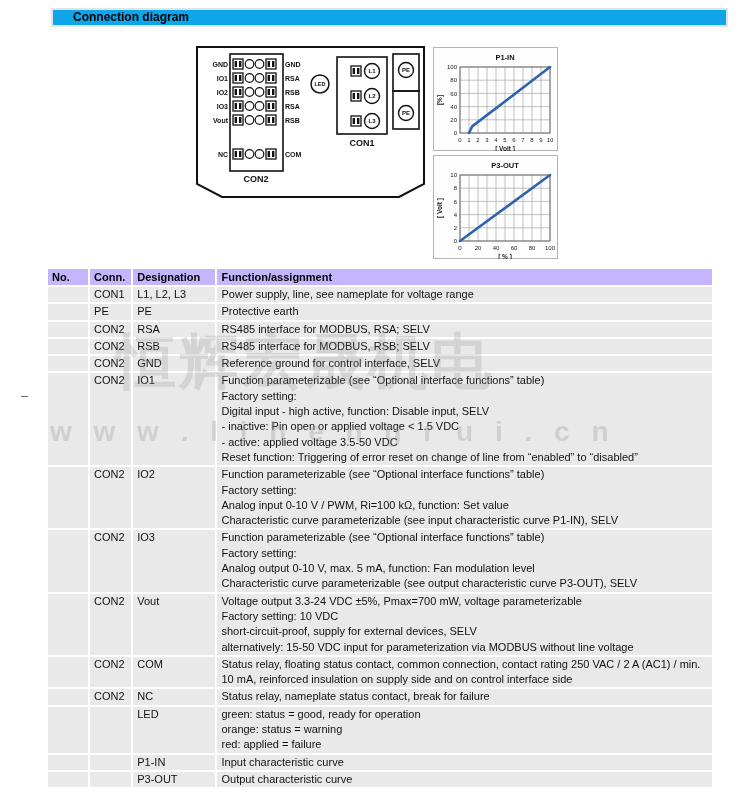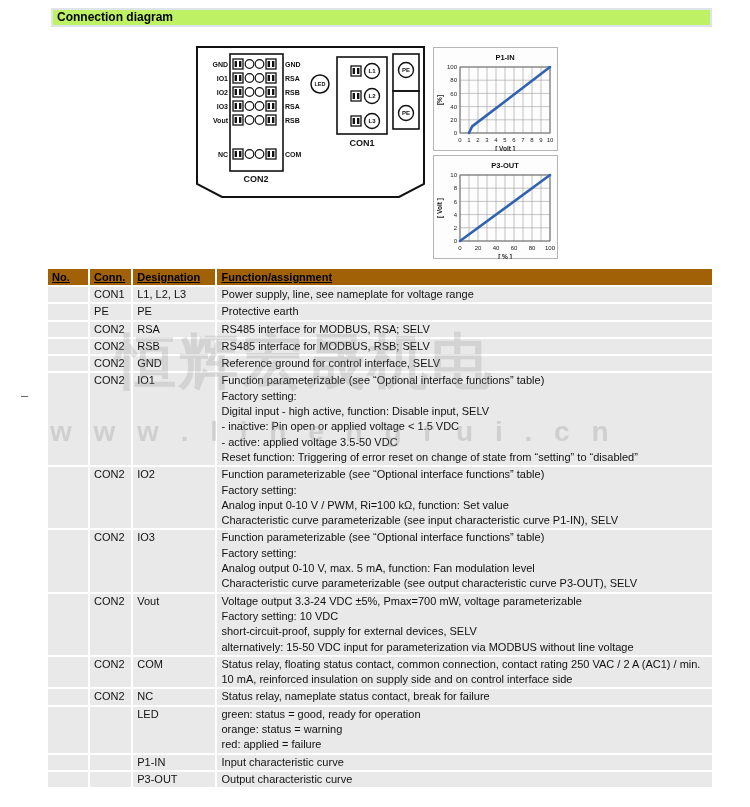--- a/index.html
+++ b/index.html
@@ -1,40 +1,40 @@
 <!DOCTYPE html>
 <html><head>
 <meta charset="utf-8">
 <style>
   html,body{margin:0;padding:0;background:#ffffff;overflow:hidden;}
   body{width:750px;height:807px;position:relative;font-family:"Liberation Sans",sans-serif;color:#111;}
 
   .header-bar{
     position:absolute;left:51px;top:8px;width:653px;height:15px;
-    background:#bef264;border:2px solid #dde4ea;
-    font-size:12px;font-weight:bold;line-height:15px;padding-left:4px;color:#000;
+    background:#0ea5e9;border:2px solid #dde4ea;
+    font-size:12px;font-weight:bold;line-height:15px;padding-left:20px;color:#000;
   }
 
   .margin-mark{position:absolute;left:21px;top:388px;font-size:13px;color:#555;}
 
   .device-svg{position:absolute;left:196px;top:46px;}
 
   .chart-box{position:absolute;left:433px;width:125px;height:104px;}
   #chart0{top:47px;}
   #chart1{top:155px;}
   .chart-box svg{display:block;}
 
   table.conn-table{
     position:absolute;left:46px;top:267px;
     border-collapse:separate;border-spacing:2px;
     table-layout:fixed;width:668px;
   }
   .conn-table th{
-    background:#a16207;font-size:11px;font-weight:bold;text-align:left;
-    padding:1px 4px;line-height:14px;color:#000;text-decoration:underline;
+    background:#c4b5fd;font-size:11px;font-weight:bold;text-align:left;
+    padding:1px 4px;line-height:14px;color:#000;
   }
   .conn-table td{
     background:#e9e9e9;font-size:11px;vertical-align:top;
     padding:0 4px;line-height:15.3px;color:#111;
   }
   .fn-line{line-height:15.3px;}
 
   .wm-cn{
     position:absolute;left:116px;top:322px;width:520px;height:140px;
     font-size:60px;font-weight:bold;letter-spacing:3px;
@@ -300,21 +300,21 @@
       <tr>
         <td></td>
         <td>CON2</td>
         <td>IO1</td>
         <td>
           <div class="fn-line">Function parameterizable (see “Optional interface functions” table)</div>
           <div class="fn-line">Factory setting:</div>
           <div class="fn-line">Digital input - high active, function: Disable input, SELV</div>
           <div class="fn-line">- inactive: Pin open or applied voltage &lt; 1.5 VDC</div>
           <div class="fn-line">- active: applied voltage 3.5-50 VDC</div>
-          <div class="fn-line">Reset function: Triggering of error reset on change of state from “setting” to “disabled”</div>
+          <div class="fn-line">Reset function: Triggering of error reset on change of line from “enabled” to “disabled”</div>
         </td>
       </tr>
       <tr>
         <td></td>
         <td>CON2</td>
         <td>IO2</td>
         <td>
           <div class="fn-line">Function parameterizable (see “Optional interface functions” table)</div>
           <div class="fn-line">Factory setting:</div>
           <div class="fn-line">Analog input 0-10 V / PWM, Ri=100 kΩ, function: Set value</div>

